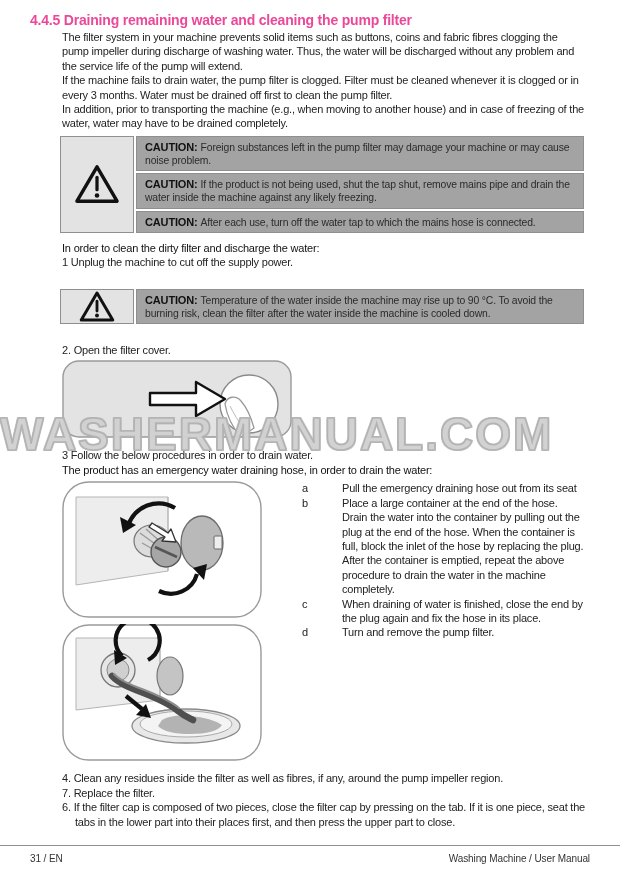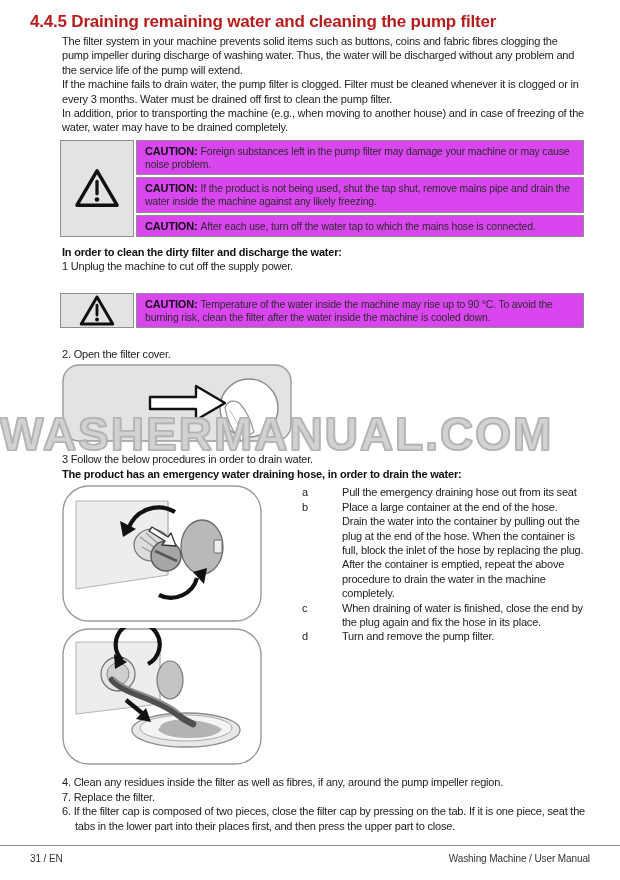--- a/index.html
+++ b/index.html
@@ -2,39 +2,39 @@
 <html><head>
 <meta charset="utf-8">
 <style>
   html,body{margin:0;padding:0;background:#fff;}
   .page{
     position:relative;width:620px;height:880px;background:#ffffff;
     font-family:"Liberation Sans","DejaVu Sans",sans-serif;color:#222;
     overflow:hidden;
   }
   .title{
-    margin:12px 30px 2px 30px;font-size:17px;font-weight:bold;
-    letter-spacing:-0.2px;color:#b91c1c;
+    margin:12px 30px 2px 30px;font-size:14px;font-weight:bold;
+    letter-spacing:-0.2px;color:#ec4899;
   }
   .content{margin:2px 30px 0 62px;width:524px;}
   .body{margin:0;font-size:11px;line-height:14.4px;letter-spacing:-0.2px;color:#232323;}
-  .bold-head{margin:0;font-size:11px;line-height:14.4px;letter-spacing:-0.2px;font-weight:bold;color:#111;}
+  .bold-head{margin:0;font-size:11px;line-height:14.4px;letter-spacing:-0.2px;font-weight:normal;color:#111;}
   .mt5{margin-top:5px}.mt8{margin-top:8px}.mt4{margin-top:19px}.mt3{margin-top:3px}.mt6{margin-top:10px}.mt10{margin-top:10px}
 
   
   .caution-box{display:flex;width:524px;margin-left:-2px;}
   .icon-cell{
     width:72px;flex-shrink:0;background:#e3e3e3;border:1px solid #8f8f8f;
     display:flex;align-items:center;justify-content:center;
   }
   .rows{flex:1;display:flex;flex-direction:column;gap:2px;margin-left:2px;}
   .crow{
     border:1px solid #8f8f8f;padding:4px 8px 3px 8px;
     font-size:10.4px;line-height:13.2px;letter-spacing:-0.15px;color:#2b2b2b;
-    display:flex;align-items:center;flex-wrap:wrap;background:#d946ef;
+    display:flex;align-items:center;flex-wrap:wrap;background:#a3a3a3;
   }
   .crow .inner{display:block;}
   .clabel{font-weight:bold;font-size:11px;color:#111;margin-right:3px;}
 
   
   .illus{display:block;}
   .illus svg{display:block;}
 
   
   .two-col{display:flex;margin-top:4px;}

